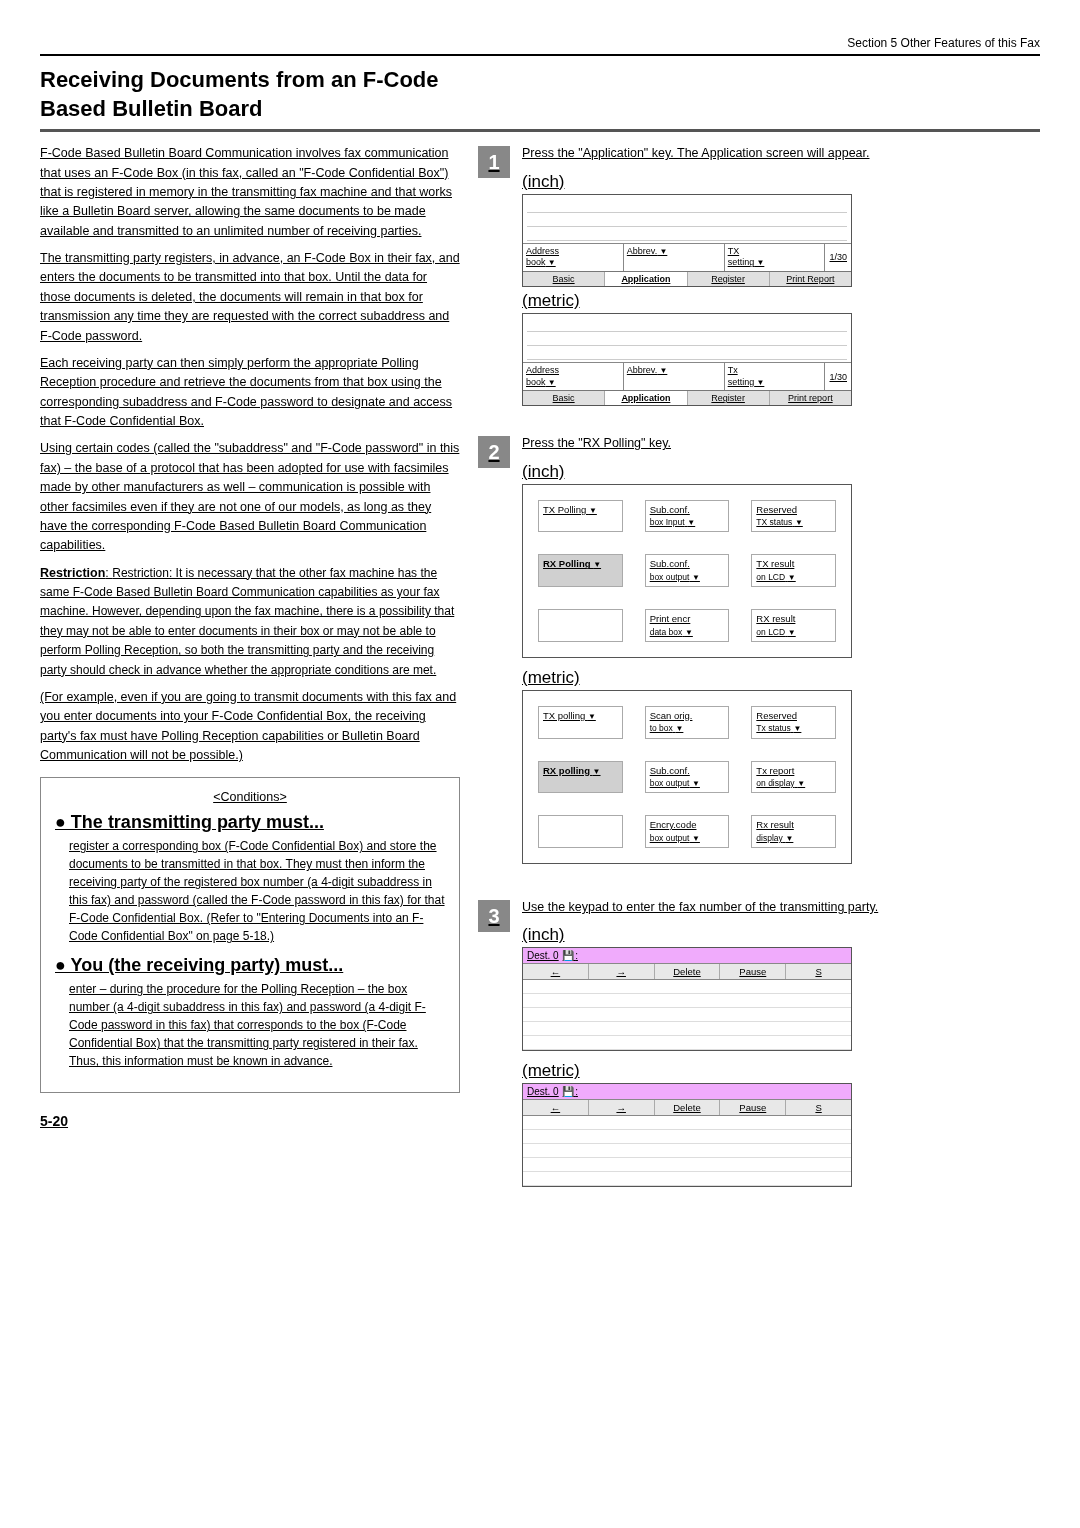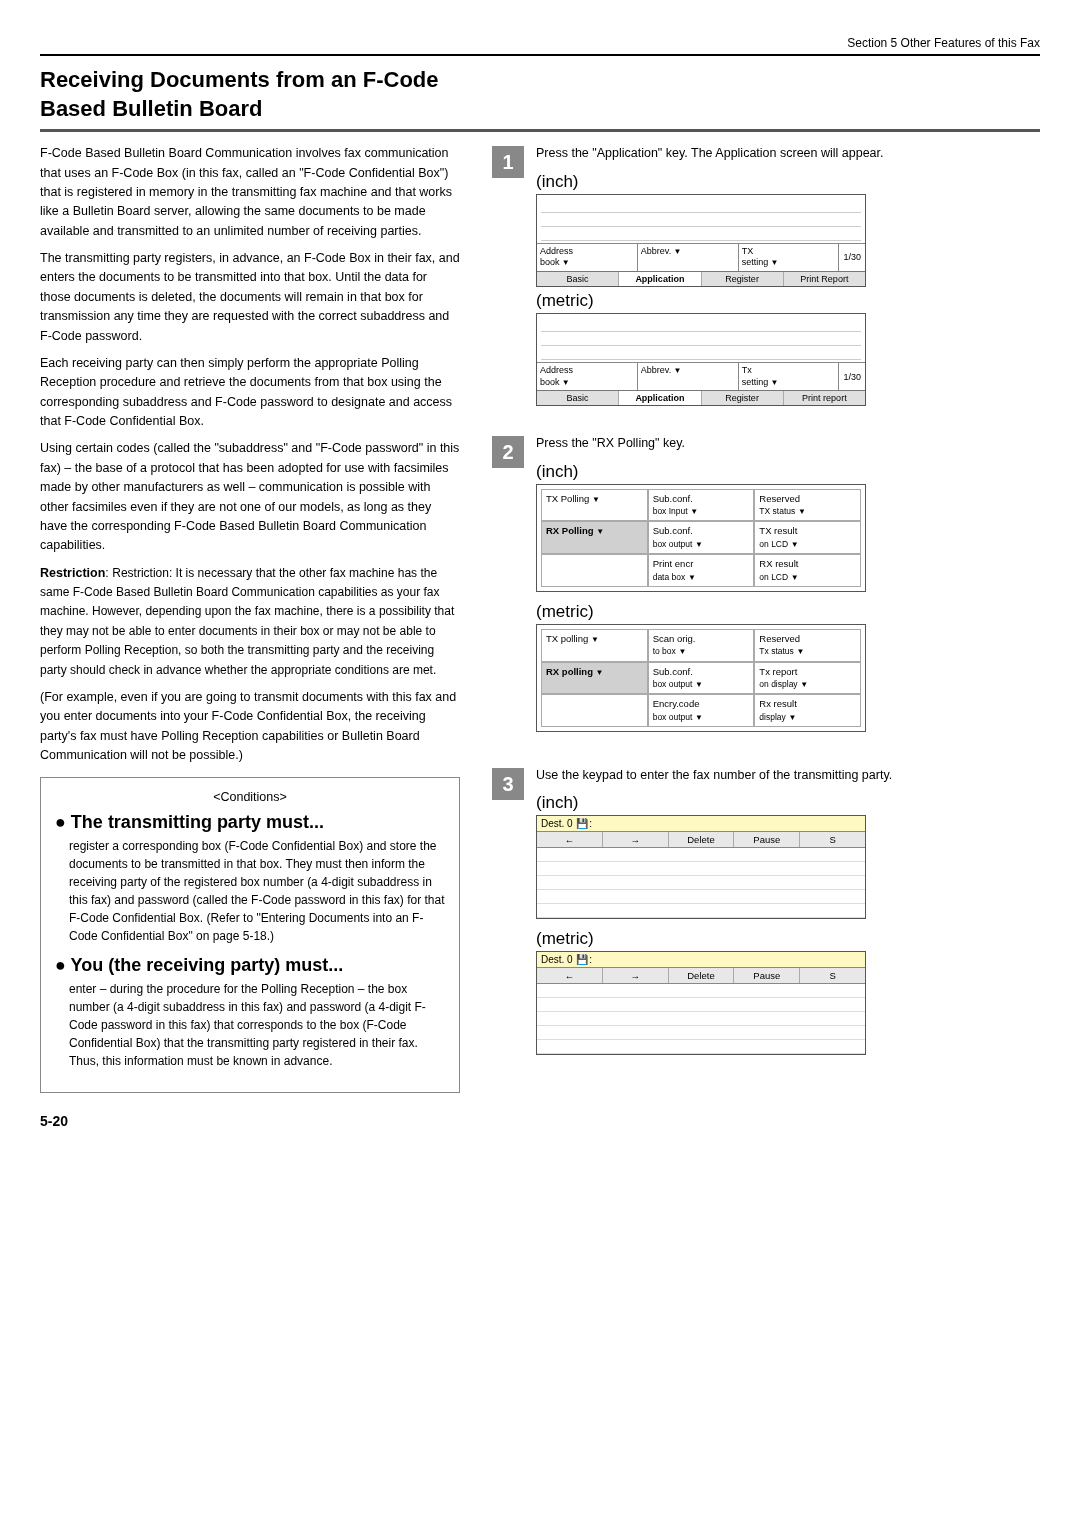--- a/index.html
+++ b/index.html
@@ -26,21 +26,22 @@
       font-size: 22px;
       font-weight: bold;
       font-family: Arial, sans-serif;
       border-bottom: 3px solid #555;
       padding-bottom: 6px;
       margin-bottom: 12px;
       line-height: 1.3;
     }
     .two-col {
       display: flex;
-      gap: 32px;
+      gap: 18px;
+      text-decoration: underline;
     }
     .left-col {
       flex: 0 0 420px;
       max-width: 420px;
     }
     .right-col {
       flex: 1;
     }
     .body-text {
       font-size: 12.5px;
@@ -154,40 +155,40 @@
       grid-template-columns: 1fr 1fr 1fr;
       gap: 0;
       padding: 4px;
     }
     .screen2-cell {
       border: 1px solid #aaa;
       padding: 3px 4px;
       font-size: 9.5px;
       font-family: Arial, sans-serif;
       line-height: 1.3;
-      margin: 0;
+      margin: 11px;
     }
     .screen2-cell .small {
       font-size: 8.5px;
     }
     
     .dest-screen {
       width: 340px;
       border: 1.5px solid #555;
       background: #fff;
       margin-bottom: 10px;
     }
     .dest-top-bar {
       display: flex;
       align-items: center;
       border-bottom: 1px solid #888;
       padding: 2px 4px;
       font-size: 10px;
       font-family: Arial, sans-serif;
-      background: #fef9c3;
+      background: #f0abfc;
     }
     .dest-btn-row {
       display: flex;
       border-bottom: 1px solid #888;
     }
     .dest-btn {
       flex: 1;
       font-size: 9.5px;
       font-family: Arial, sans-serif;
       border-right: 1px solid #aaa;

